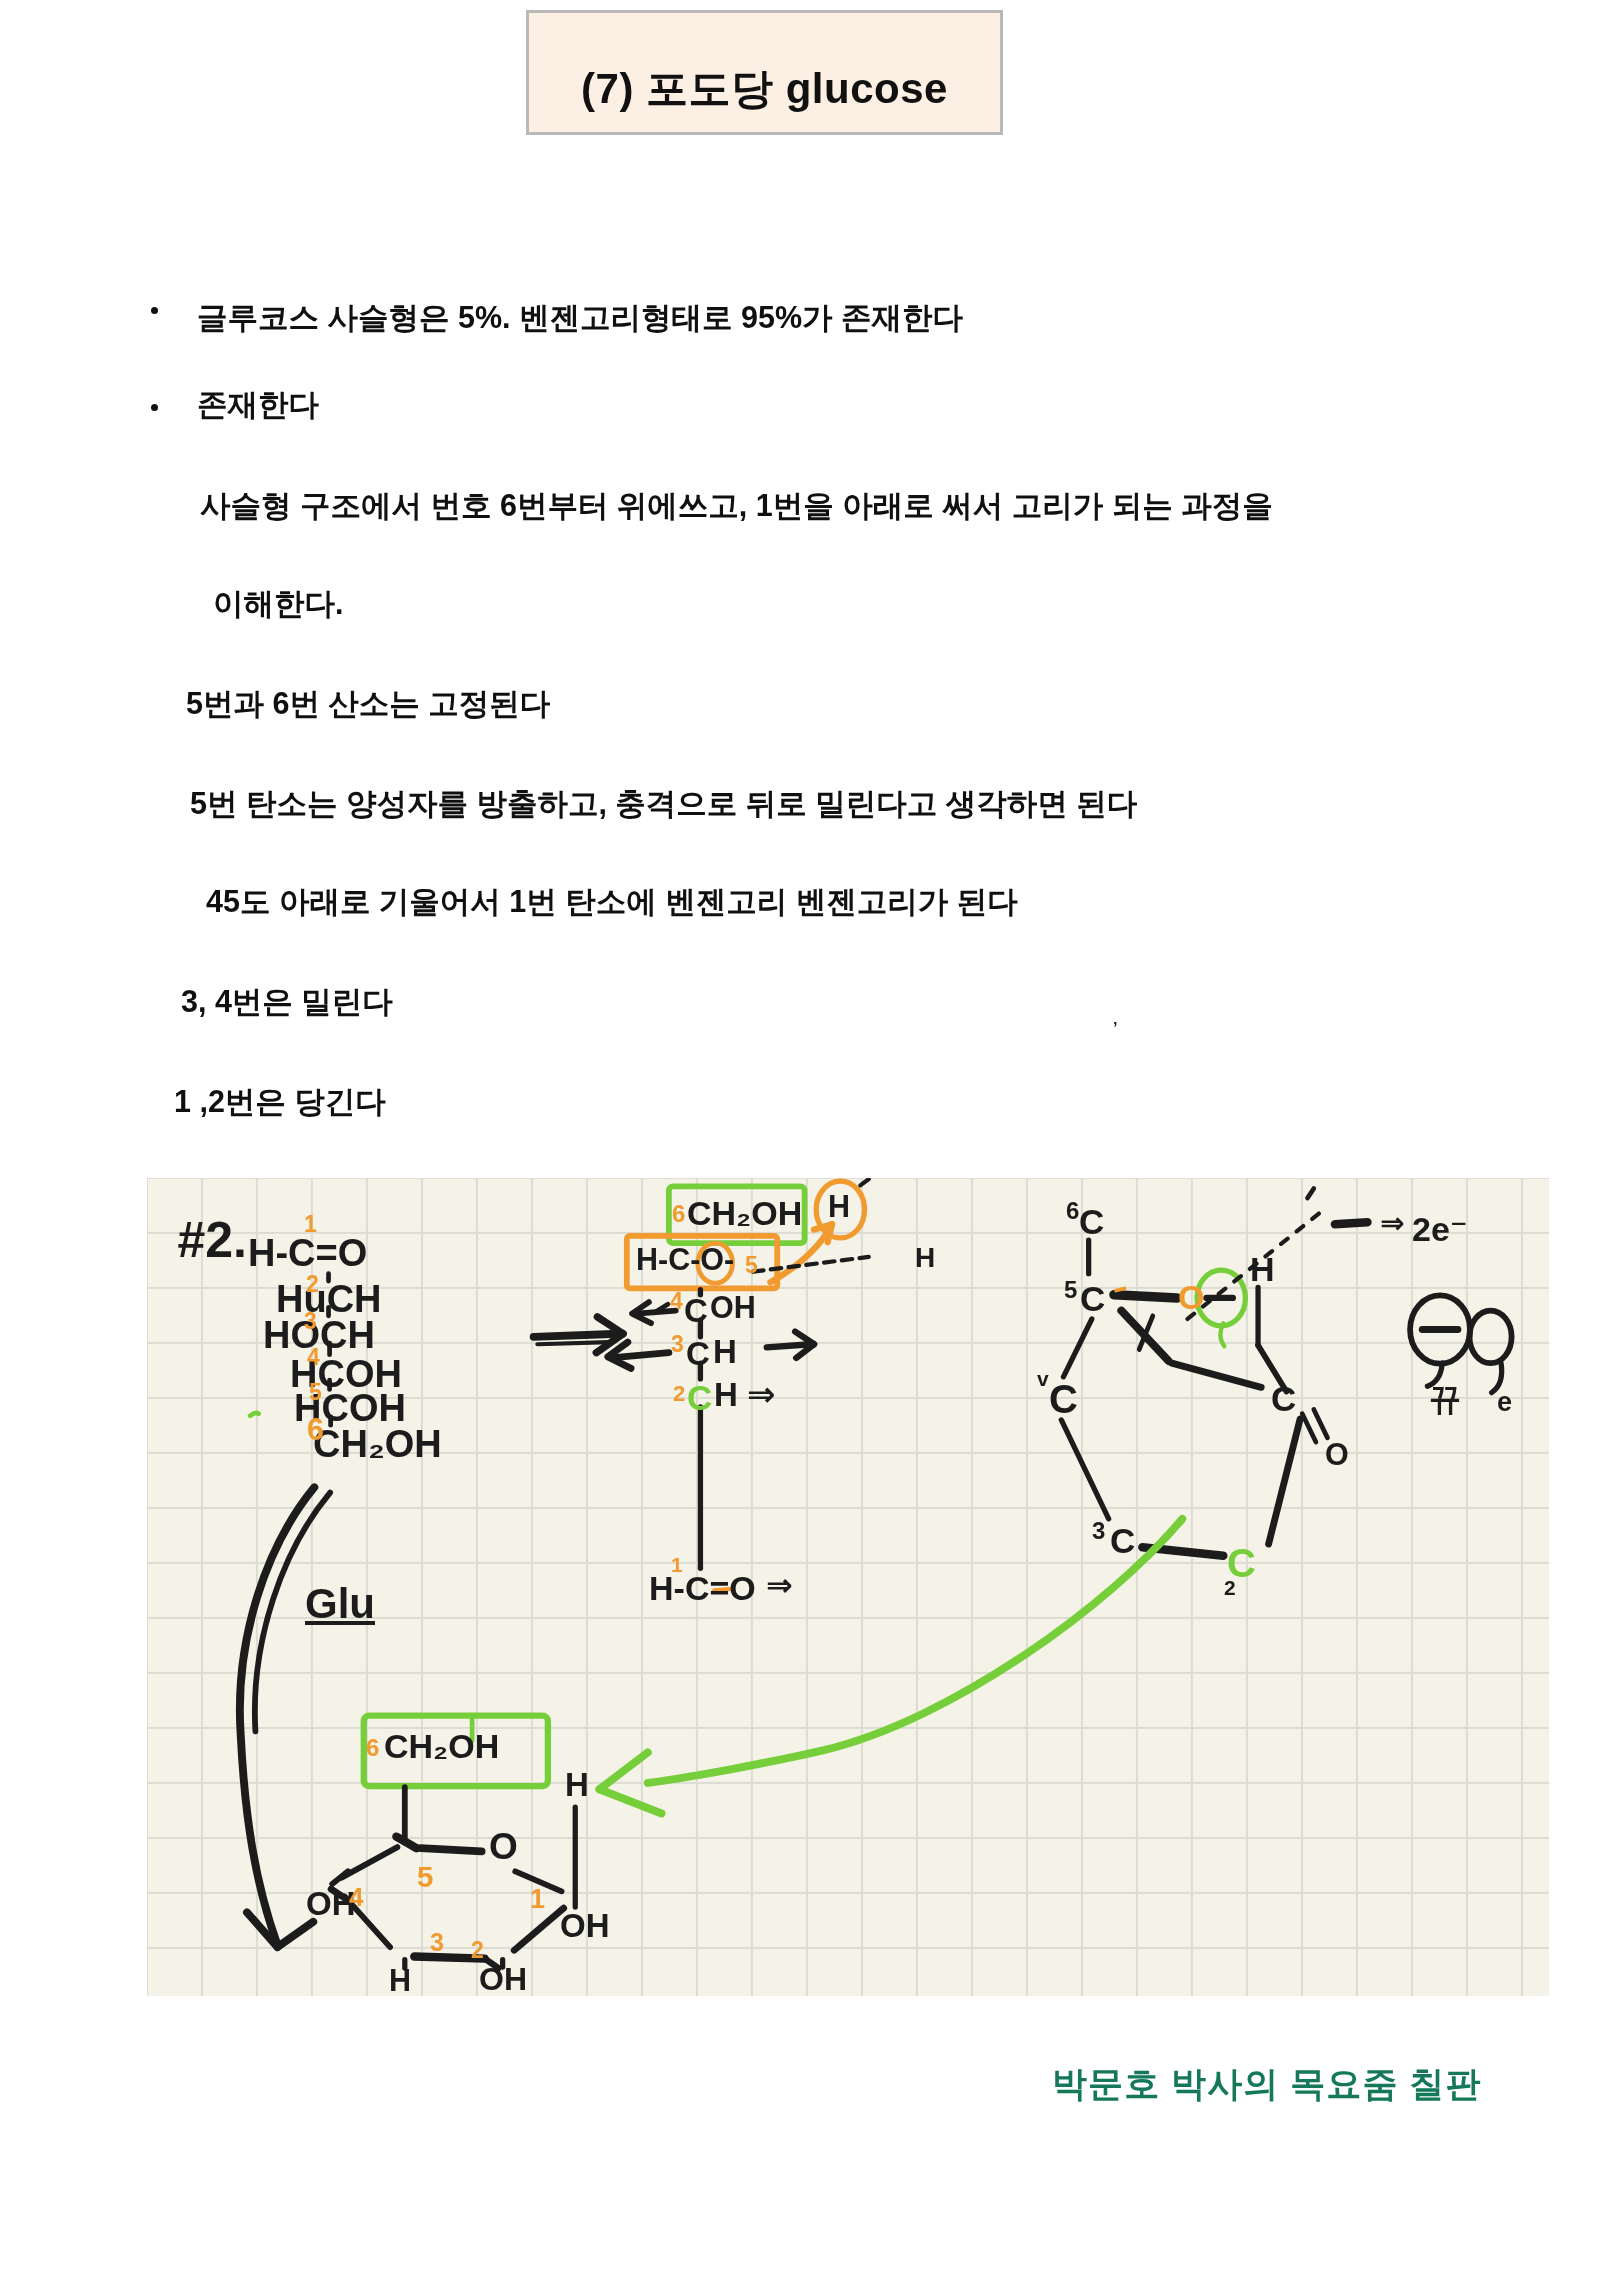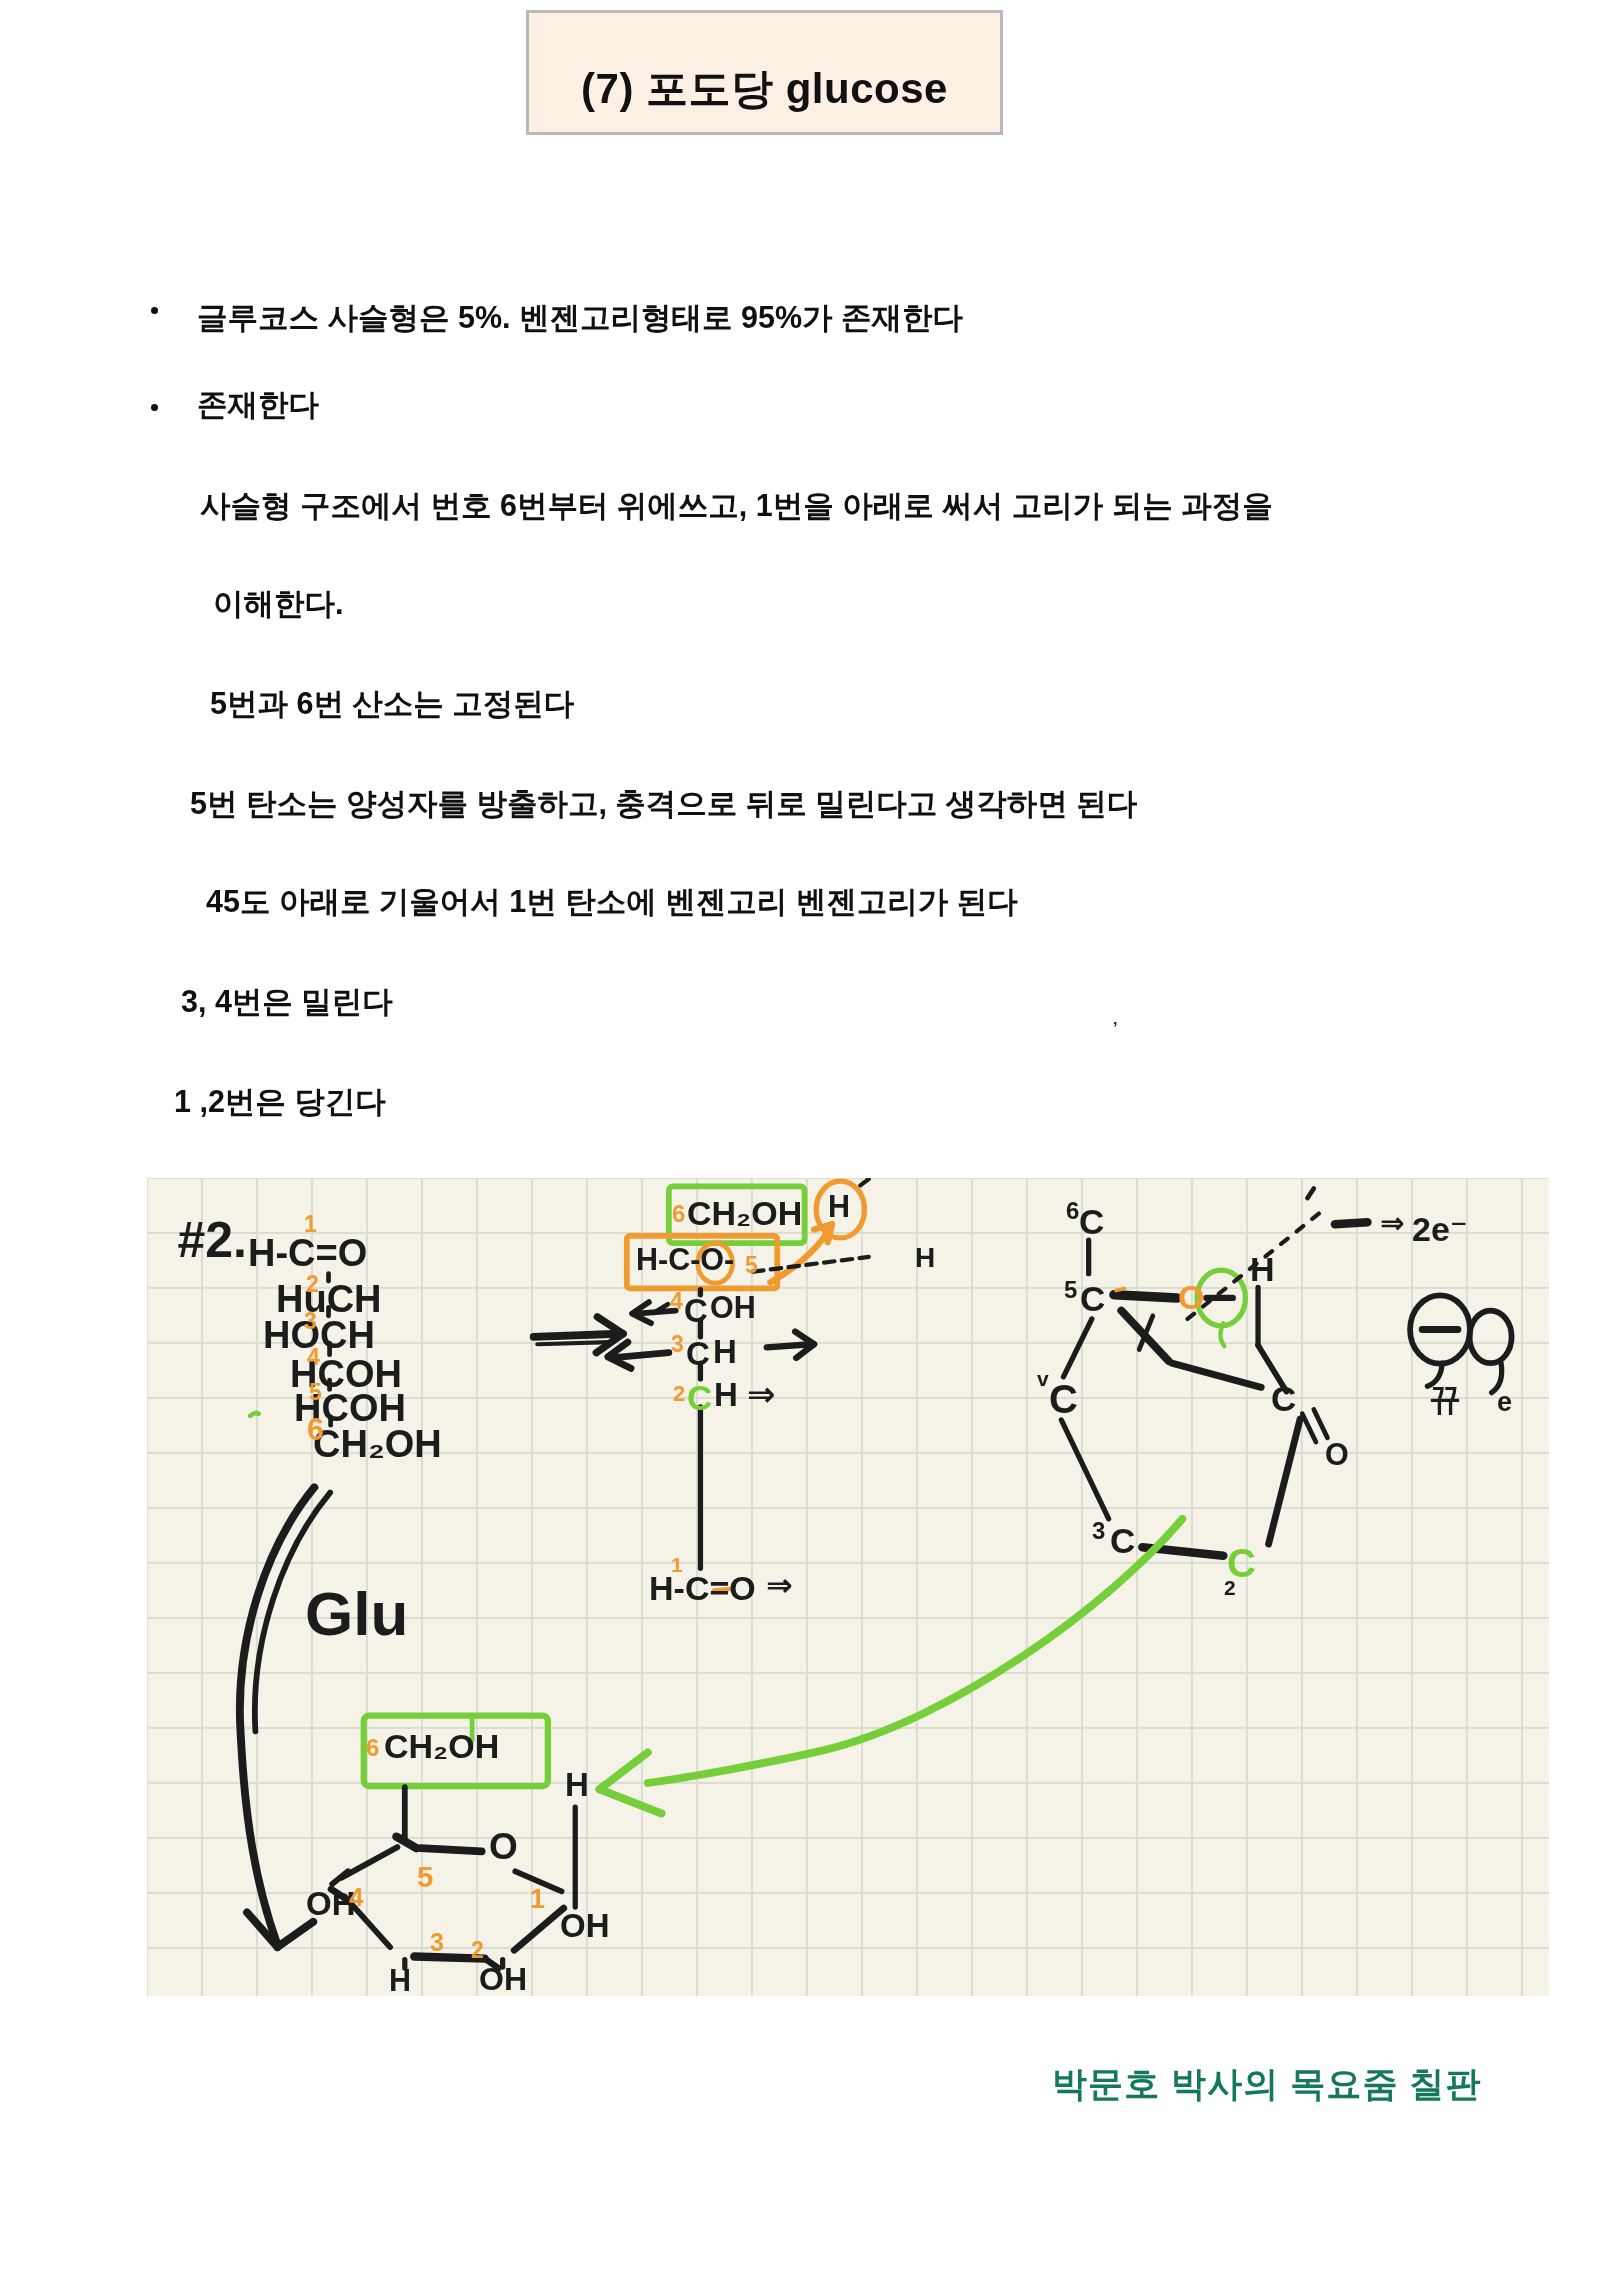--- a/index.html
+++ b/index.html
@@ -47,21 +47,21 @@
   <span class="title-text">(7) 포도당 glucose</span>
 </div>
 
 <span class="bullet-dot" style="left:151px;top:307px;"></span>
 <span class="bullet-dot" style="left:151px;top:404px;"></span>
 
 <div class="bullet-row" style="left:197px;top:287px;margin-top:11px;">글루코스 사슬형은 5%. 벤젠고리형태로 95%가 존재한다</div>
 <div class="bullet-row" style="left:197px;top:385px;">존재한다</div>
 <div class="bullet-row" style="left:200px;top:486px;">사슬형 구조에서 번호 6번부터 위에쓰고, 1번을 아래로 써서 고리가 되는 과정을</div>
 <div class="bullet-row" style="left:213px;top:584px;">이해한다.</div>
-<div class="bullet-row" style="left:210px;top:684px;">5번과 6번 산소는 고정된다</div>
+<div class="bullet-row" style="left:186px;top:684px;">5번과 6번 산소는 고정된다</div>
 <div class="bullet-row" style="left:190px;top:784px;">5번 탄소는 양성자를 방출하고, 충격으로 뒤로 밀린다고 생각하면 된다</div>
 <div class="bullet-row" style="left:206px;top:882px;">45도 아래로 기울어서 1번 탄소에 벤젠고리 벤젠고리가 된다</div>
 <div class="bullet-row" style="left:181px;top:982px;">3, 4번은 밀린다</div>
 <div class="bullet-row" style="left:174px;top:1082px;">1 ,2번은 당긴다</div>
 
 <span class="stray-mark">ʼ</span>
 
 <div class="board">
 
   <svg class="strokes" width="1402" height="818" viewBox="0 0 2665 1555">
@@ -181,21 +181,21 @@
       <div class="glyph k" style="left: 116px; top: 138px; font-size: 38px;">HOCH</div>
       <div class="glyph k" style="left: 143px; top: 177px; font-size: 38px;">HCOH</div>
       <div class="glyph k" style="left: 147px; top: 211px; font-size: 38px;">HCOH</div>
       <div class="glyph k" style="left: 166px; top: 247px; font-size: 38px;">CH₂OH</div>
       <div class="glyph o" style="left: 157px; top: 35px; font-size: 23px;">1</div>
       <div class="glyph o" style="left: 159px; top: 95px; font-size: 23px;">2</div>
       <div class="glyph o" style="left: 157px; top: 132px; font-size: 23px;">3</div>
       <div class="glyph o" style="left: 160px; top: 168px; font-size: 23px;">4</div>
       <div class="glyph o" style="left: 162px; top: 203px; font-size: 23px;">5</div>
       <div class="glyph o" style="left: 160px; top: 236px; font-size: 30.5px;">6</div>
-      <div class="glyph k" style="left: 158px; top: 405px; font-size: 62px;">Glu</div>
+      <div class="glyph k" style="left: 158px; top: 405px; font-size: 42px; text-decoration: underline;">Glu</div>
       <div class="glyph k" style="left: 540px; top: 18px; font-size: 34px;">CH₂OH</div>
       <div class="glyph o" style="left: 525px; top: 24px; font-size: 24px;">6</div>
       <div class="glyph k" style="left: 489px; top: 66px; font-size: 30.5px;">H-C-O-</div>
       <div class="glyph o" style="left: 598px; top: 76px; font-size: 23px;">5</div>
       <div class="glyph k" style="left: 681px; top: 12.6px; font-size: 30.5px;">H</div>
       <div class="glyph k" style="left: 768px; top: 66px; font-size: 28px;">H</div>
       <div class="glyph k" style="left: 537px; top: 116px; font-size: 33px;">C</div>
       <div class="glyph k" style="left: 563px; top: 114px; font-size: 30.5px;">OH</div>
       <div class="glyph o" style="left: 523px; top: 112px; font-size: 23px;">4</div>
       <div class="glyph k" style="left: 539px; top: 159px; font-size: 33px;">C</div>

